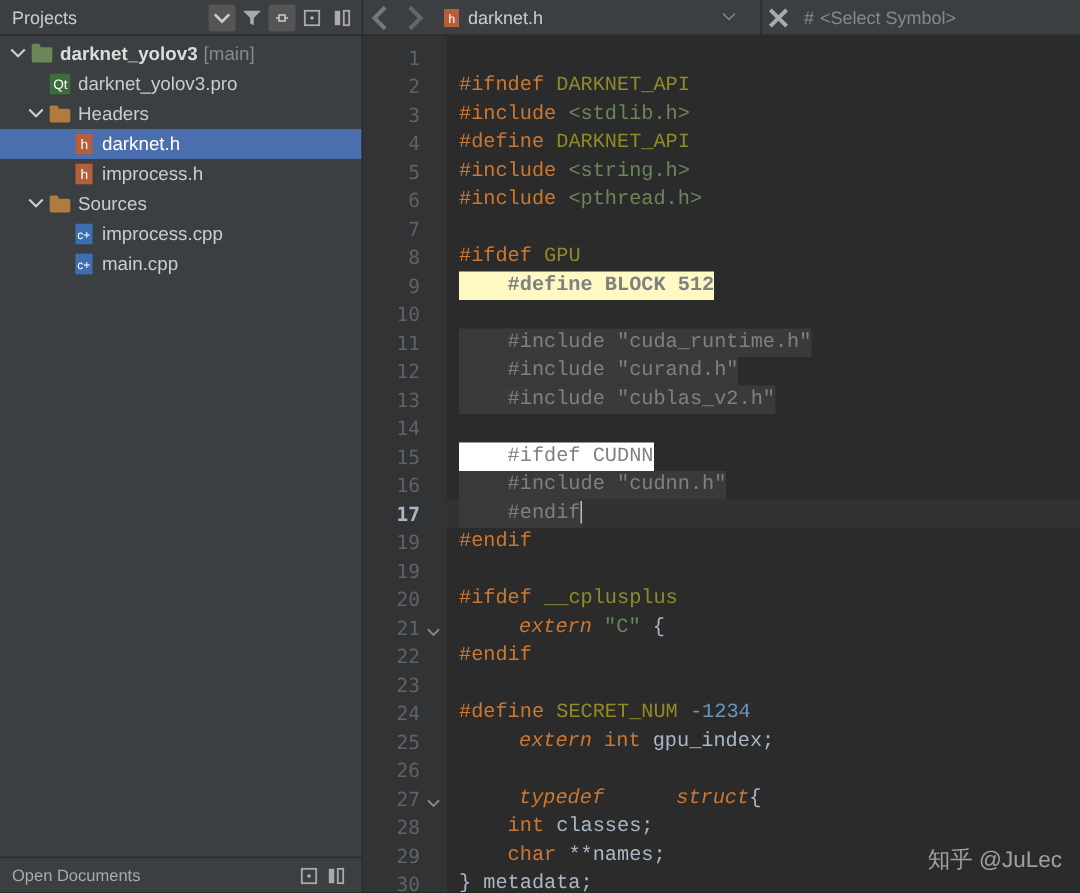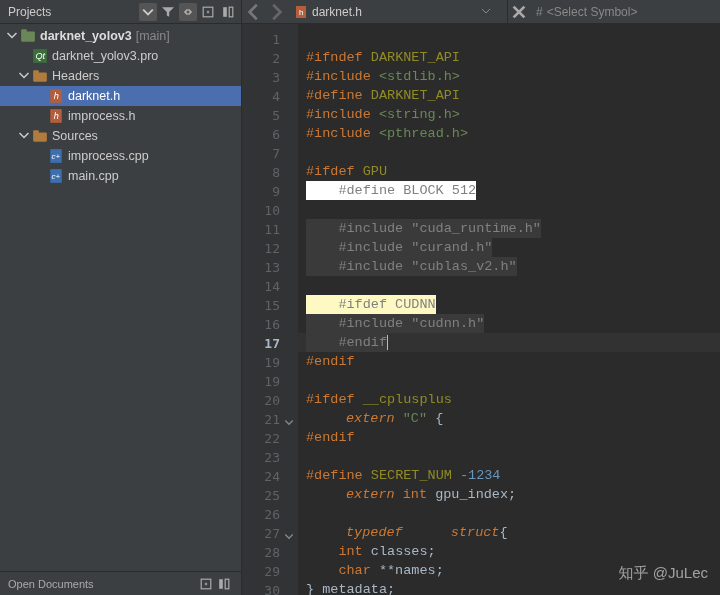--- a/index.html
+++ b/index.html
@@ -11,21 +11,21 @@
 .sb-header { height:24px; display:flex; align-items:center; padding:0 4px 0 8px; background:#3c3f41; border-bottom:1px solid #2b2b2b; }
 .sb-title { flex:1; font-weight:500; color:#ccc; font-size:12px; }
 .sb-acts { display:flex; gap:2px; align-items:center; }
 .sb-act { width:18px; height:18px; display:flex; align-items:center; justify-content:center; color:#aaa; cursor:pointer; border-radius:2px; }
 .sb-act.sel { background:#555; }
 .sb-act svg { width:12px; height:12px; }
 .tree { flex:1; padding-top:2px; overflow:auto; }
 .row { height:20px; display:flex; align-items:center; padding-left:6px; cursor:pointer; white-space:nowrap; }
 .row.sel { background:#4b6eaf; color:#fff; }
 .row .tw { width:12px; height:12px; margin-right:2px; display:flex; align-items:center; justify-content:center; }
-.row .ico { width:16px; height:16px; margin-right:4px; display:flex; align-items:center; justify-content:flex-end;font-style:italic; }
+.row .ico { width:16px; height:16px; margin-right:4px; display:flex; align-items:center; justify-content:flex-end; }
 .row .lbl { font-size:12.5px; color:#ccc; }
 .row .lbl.bold { font-weight:700; color:#ddd; }
 .row .lbl.tag { color:#888; margin-left:4px; }
 .row.sel .lbl { color:#fff; }
 .d1 { padding-left:18px; }
 .d2 { padding-left:34px; }
 
 .sb-footer { height:24px; border-top:1px solid #2b2b2b; display:flex; align-items:center; padding:0 8px; color:#aaa; font-size:11px; }
 .sb-footer .sp { flex:1; }
 
@@ -286,27 +286,27 @@
           <div class="ln">30</div>
         </div>
       <div class="code" id="code">
           <div class="line"><span class="pp">#ifndef</span><span> </span><span class="mac">DARKNET_API</span></div>
           <div class="line"><span class="pp">#include</span><span> </span><span class="str">&lt;stdlib.h&gt;</span></div>
           <div class="line"><span class="pp">#define</span><span> </span><span class="mac">DARKNET_API</span></div>
           <div class="line"><span class="pp">#include</span><span> </span><span class="str">&lt;string.h&gt;</span></div>
           <div class="line"><span class="pp">#include</span><span> </span><span class="str">&lt;pthread.h&gt;</span></div>
           <div class="line"></div>
           <div class="line"><span class="pp">#ifdef</span><span> </span><span class="mac">GPU</span></div>
-          <div class="line"><span class="sel-block" style="background: #ffffff;"><span class="cm">    #define BLOCK 512</span></span></div>
+          <div class="line"><span class="sel-block" style="background: #fef9c3; font-weight: bold;"><span class="cm">    #define BLOCK 512</span></span></div>
           <div class="line"><span class="sel-block" style="background: rgb(58, 58, 58);"></span></div>
           <div class="line"><span class="sel-block" style="background: rgb(58, 58, 58);"><span class="cm">    #include "cuda_runtime.h"</span></span></div>
           <div class="line"><span class="sel-block" style="background: rgb(58, 58, 58);"><span class="cm">    #include "curand.h"</span></span></div>
           <div class="line"><span class="sel-block" style="background: rgb(58, 58, 58);"><span class="cm">    #include "cublas_v2.h"</span></span></div>
           <div class="line"><span class="sel-block" style="background: rgb(58, 58, 58);"></span></div>
-          <div class="line"><span class="sel-block" style="background: #fef9c3;"><span class="cm">    #ifdef CUDNN</span></span></div>
+          <div class="line"><span class="sel-block" style="background: #ffffff;"><span class="cm">    #ifdef CUDNN</span></span></div>
           <div class="line"><span class="sel-block" style="background: rgb(58, 58, 58);"><span class="cm">    #include "cudnn.h"</span></span></div>
           <div class="line hl"><span class="sel-block" style="background: rgb(58, 58, 58);"><span class="cm">    #endif</span><span class="caret"></span></span></div>
           <div class="line"><span class="pp">#endif</span></div>
           <div class="line"></div>
           <div class="line"><span class="pp">#ifdef</span><span> </span><span class="mac">__cplusplus</span></div>
           <div class="line"><span class="kw">extern</span><span> </span><span class="str">"C"</span><span> </span><span class="id">{</span></div>
           <div class="line"><span class="pp">#endif</span></div>
           <div class="line"></div>
           <div class="line"><span class="pp">#define</span><span> </span><span class="mac">SECRET_NUM</span><span> </span><span class="num">-1234</span></div>
           <div class="line"><span class="kw">extern</span><span> </span><span class="kw2">int</span><span> </span><span class="id">gpu_index;</span></div>

